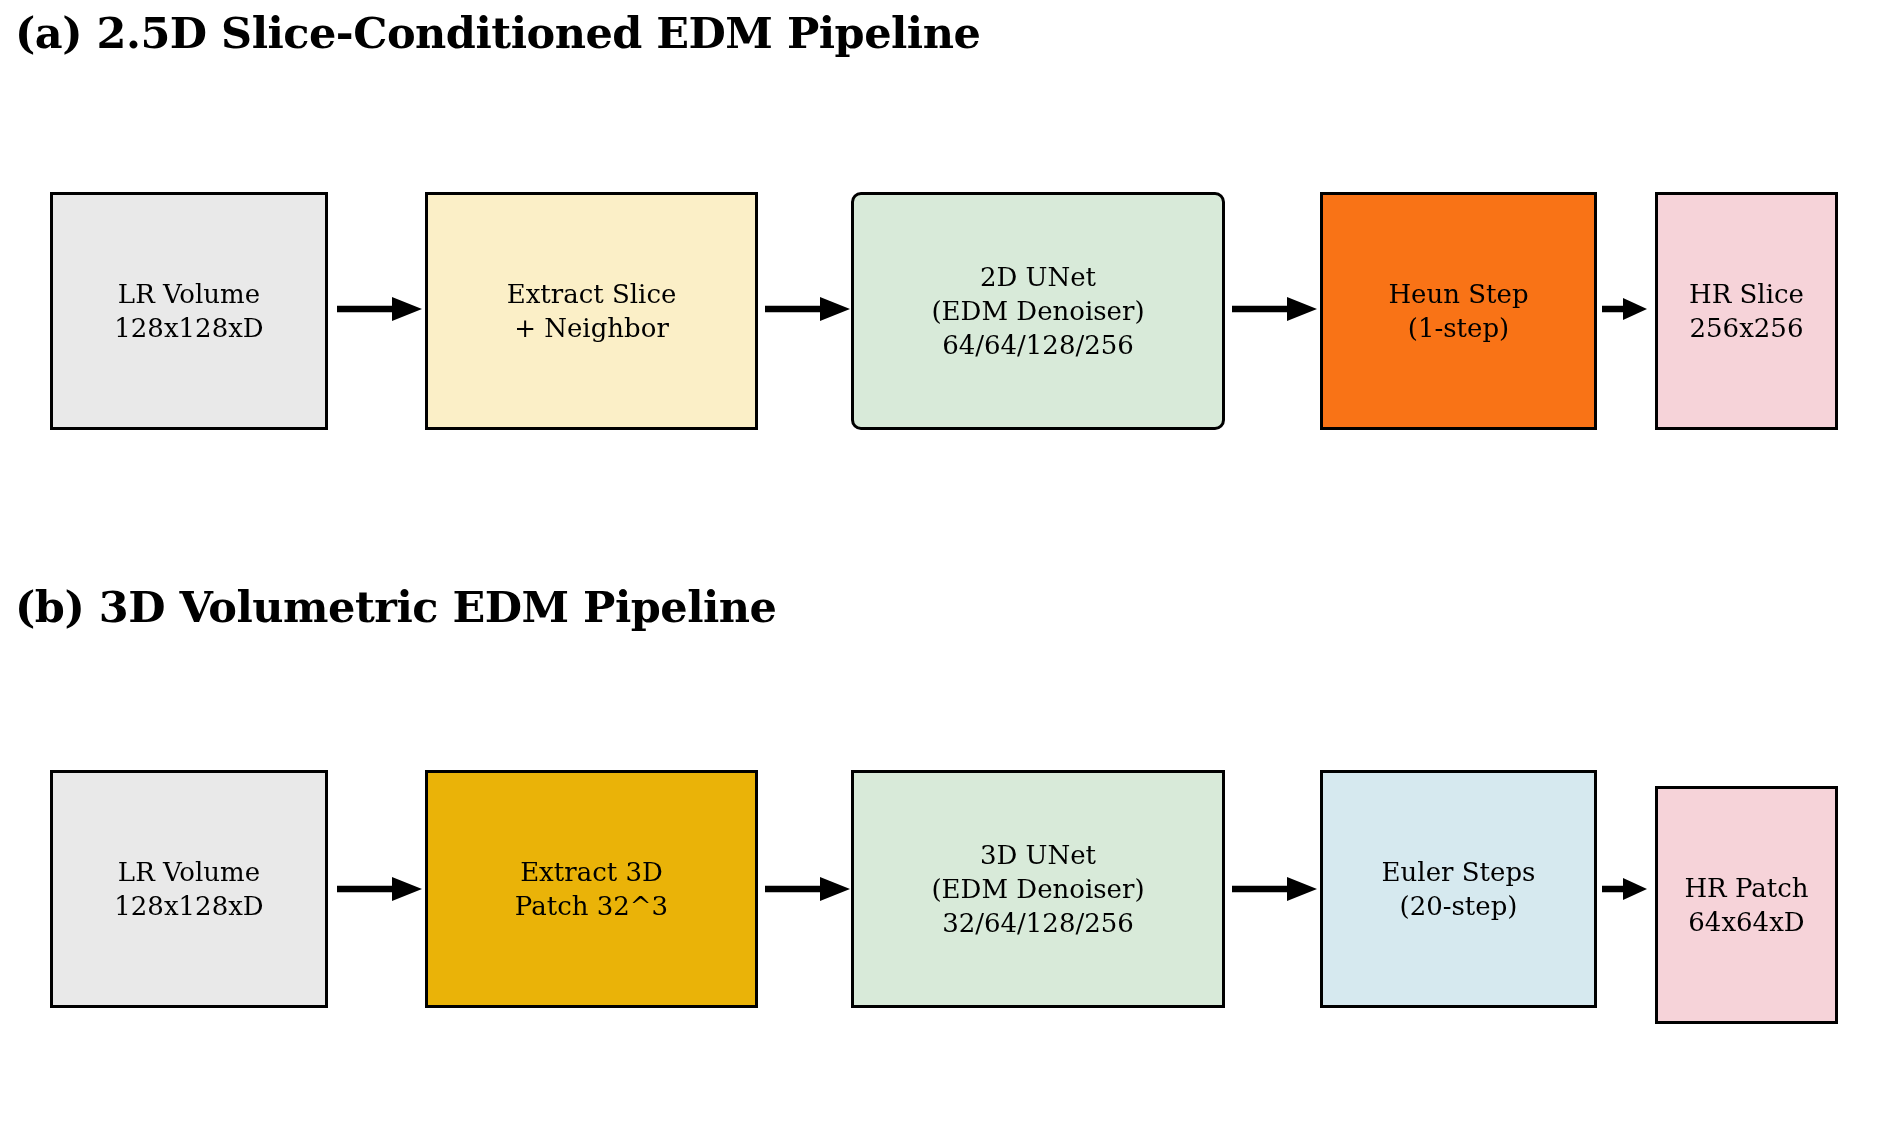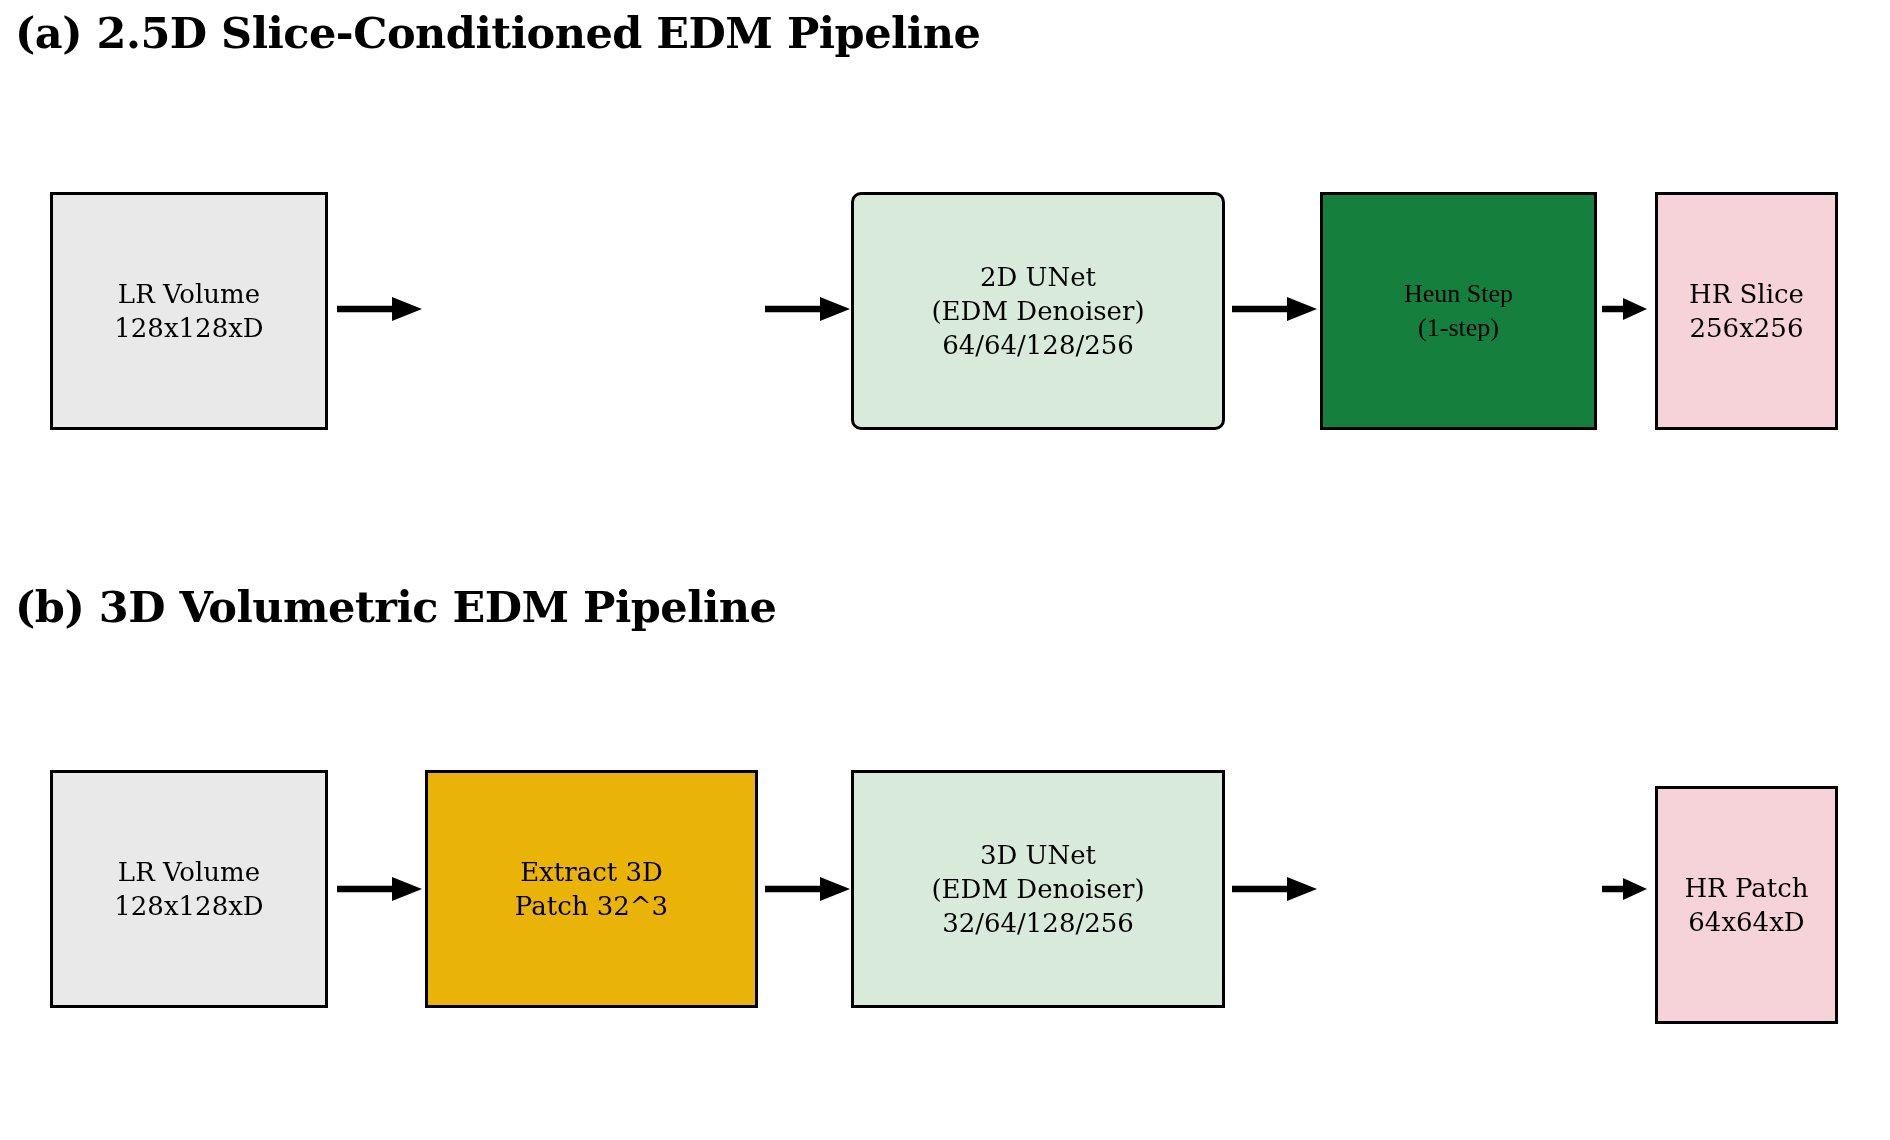--- a/index.html
+++ b/index.html
@@ -68,40 +68,46 @@
       <div>LR Volume</div>
       <div>128x128xD</div>
     </div>
   </div>
 
   <svg class="arrow ar1 a0" width="92" height="32" viewBox="0 0 92 32">
     <line x1="3" y1="16" x2="62" y2="16" stroke="#000000" stroke-width="6.5"></line>
     <polygon points="58,4 88,16 58,28" fill="#000000"></polygon>
   </svg>
 
+  <div class="box r1 c1" style="background: rgb(251, 239, 199);">
+    <div class="box-text">
+      <div>Extract Slice</div>
+      <div>+ Neighbor</div>
+    </div>
+  </div>
 
   <svg class="arrow ar1 a1" width="92" height="32" viewBox="0 0 92 32">
     <line x1="3" y1="16" x2="62" y2="16" stroke="#000000" stroke-width="6.5"></line>
     <polygon points="58,4 88,16 58,28" fill="#000000"></polygon>
   </svg>
 
   <div class="box r1 c2" style="background: rgb(216, 234, 217); border-radius: 10px;">
     <div class="box-text">
       <div>2D UNet</div>
       <div>(EDM Denoiser)</div>
       <div>64/64/128/256</div>
     </div>
   </div>
 
   <svg class="arrow ar1 a2" width="92" height="32" viewBox="0 0 92 32">
     <line x1="3" y1="16" x2="62" y2="16" stroke="#000000" stroke-width="6.5"></line>
     <polygon points="58,4 88,16 58,28" fill="#000000"></polygon>
   </svg>
 
-  <div class="box r1 c3" style="background: #15803d; font-family: Liberation Serif, serif;">
+  <div class="box r1 c3" style="background: #f97316;">
     <div class="box-text">
       <div>Heun Step</div>
       <div>(1-step)</div>
     </div>
   </div>
 
   <svg class="arrow ar1 a3" width="50" height="32" viewBox="0 0 50 32">
     <line x1="2" y1="16" x2="27" y2="16" stroke="#000000" stroke-width="6.5"></line>
     <polygon points="23,5 47,16 23,27" fill="#000000"></polygon>
   </svg>
@@ -145,20 +151,26 @@
       <div>(EDM Denoiser)</div>
       <div>32/64/128/256</div>
     </div>
   </div>
 
   <svg class="arrow ar2 a2" width="92" height="32" viewBox="0 0 92 32">
     <line x1="3" y1="16" x2="62" y2="16" stroke="#000000" stroke-width="6.5"></line>
     <polygon points="58,4 88,16 58,28" fill="#000000"></polygon>
   </svg>
 
+  <div class="box r2 c3" style="background: rgb(214, 233, 239);">
+    <div class="box-text">
+      <div>Euler Steps</div>
+      <div>(20-step)</div>
+    </div>
+  </div>
 
   <svg class="arrow ar2 a3" width="50" height="32" viewBox="0 0 50 32">
     <line x1="2" y1="16" x2="27" y2="16" stroke="#000000" stroke-width="6.5"></line>
     <polygon points="23,5 47,16 23,27" fill="#000000"></polygon>
   </svg>
 
   <div class="box r2 c4" style="background: rgb(246, 211, 217); margin-top: 16px;">
     <div class="box-text">
       <div>HR Patch</div>
       <div>64x64xD</div>

